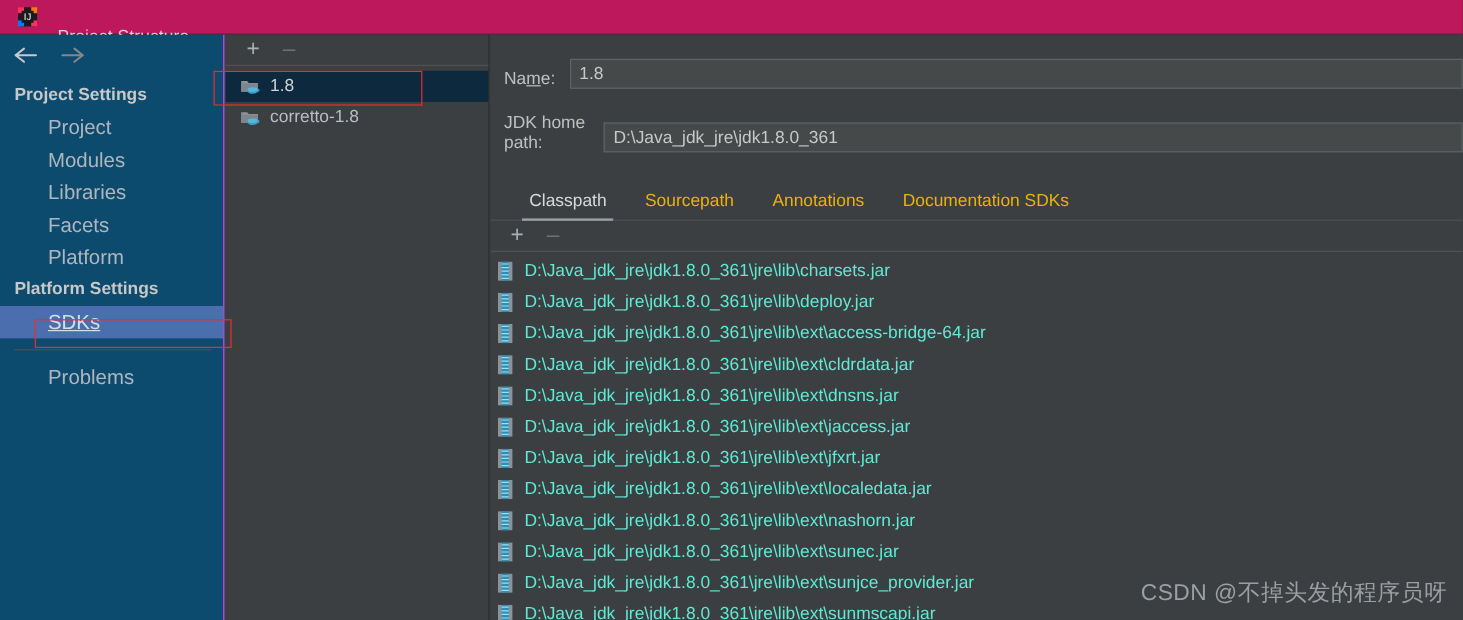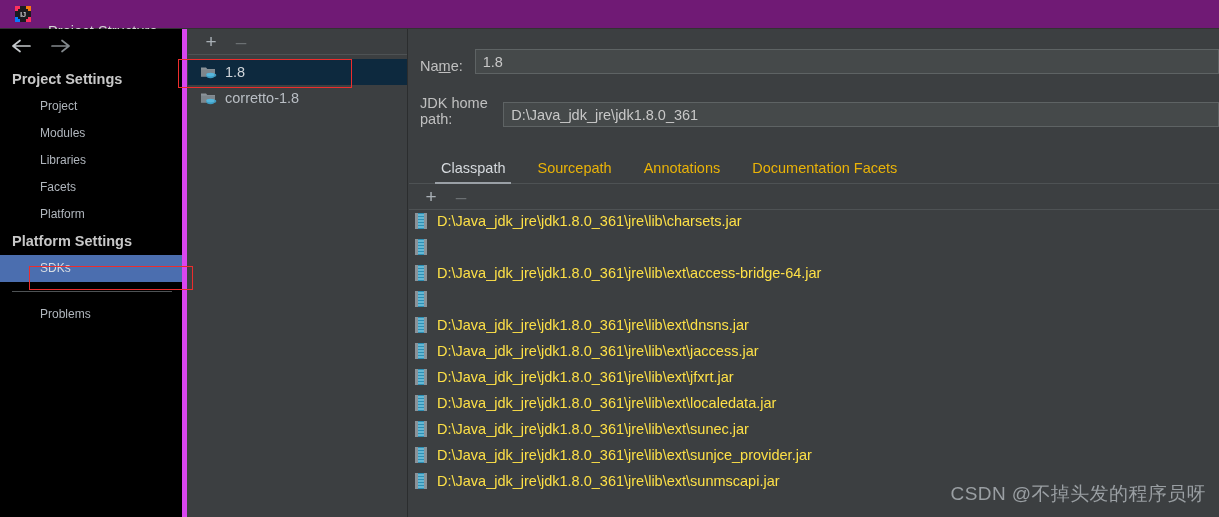--- a/index.html
+++ b/index.html
@@ -15,68 +15,69 @@
     position: relative;
     width: 1219px; height: 517px;
     background: #3c3f41;
     color: #bbbbbb;
   }
 
   
   .titlebar {
     position: absolute; top: 0; left: 0;
     width: 1219px; height: 29px;
-    background: #701a75;
+    background: #be185d;
     border-bottom: 1px solid #323232;
     display: flex; align-items: center;
     padding-left: 14px;
   }
   .tb-icon { width: 18px; height: 18px; position: relative; flex: 0 0 auto; }
   .tb-title {
     margin-left: 16px;
     font-size: 14.5px;
     color: #d6d6d6;
     letter-spacing: .1px;
     margin-top: 33px;
   }
 
   
   .sidebar {
     position: absolute; top: 29px; left: 0;
     width: 187px; height: 488px;
-    background: #000000;
-    border-right: 5px solid #d946ef;
+    background: #0c4a6e;
+    border-right: 1px solid #d946ef;
   }
   .nav-arrows {
     height: 33px;
     display: flex; align-items: center;
     padding-left: 9px; gap: 16px;
   }
   .arrow { width: 24px; height: 20px; display:flex; align-items:center; justify-content:center; cursor: pointer; }
   .arrow svg { display: block; }
 
   .nav-list { padding-top: 4px; }
   .nav-group {
     font-size: 14.5px;
     font-weight: bold;
     color: #c8c8c8;
     padding: 3px 0 3px 12px;
     line-height: 21px;
   }
   .nav-item {
-    font-size: 12px;
+    font-size: 17px;
     color: #b0b6bd;
     padding: 3px 0 3px 40px;
     line-height: 21px;
     cursor: pointer;
     position: relative;
   }
   .nav-item.selected {
     background: #4b6eaf;
     color: #d8dde3;
+    text-decoration: underline;
   }
   .nav-divider {
     height: 1px;
     background: #4e5254;
     margin: 9px 10px 9px 12px;
   }
 
   
   .annot {
     position: absolute;
@@ -183,24 +184,24 @@
     height: 26px;
     display: flex; align-items: center;
     gap: 8px;
     padding-left: 11px;
     border-bottom: 1px solid #4e5254;
   }
 
   .cp-list { padding-top: 3px; }
   .cp-row {
     height: 26px;
-    display: flex; 
+    display: flex; align-items: center;
     padding-left: 5px;
     font-size: 14.5px;
-    color: #fde047;
+    color: #5eead4;
     cursor: pointer;
     white-space: nowrap;
   }
   .jar-icon { width: 14px; height: 16px; margin-right: 9px; position: relative; flex: 0 0 auto; }
 
   
   .watermark {
     position: absolute;
     right: 13px; bottom: 10px;
     font-size: 19px;
@@ -305,21 +306,21 @@
 
     <div class="field-row home">
       <span class="field-label">JDK home path:</span>
       <span class="field-input home-input">D:\Java_jdk_jre\jdk1.8.0_361</span>
     </div>
 
     <div class="tabs">
       <span class="tab active">Classpath</span>
       <span class="tab">Sourcepath</span>
       <span class="tab">Annotations</span>
-      <span class="tab">Documentation Facets</span>
+      <span class="tab">Documentation SDKs</span>
     </div>
 
     <div class="cp-toolbar">
       <span class="tbtn">+</span>
       <span class="tbtn disabled">–</span>
     </div>
 
     <div class="cp-list">
       <div class="cp-row">
         <span class="jar-icon">
@@ -336,20 +337,21 @@
       <div class="cp-row">
         <span class="jar-icon">
           <svg width="14" height="16" viewBox="0 0 14 16">
               <rect x="1" y="0" width="12" height="16" fill="#8b9399"></rect>
               <rect x="4" y="0" width="6" height="16" fill="#2d8fb5"></rect>
               <g stroke="#9fe0f2" stroke-width="1">
                 <path d="M4 2h6M4 5h6M4 8h6M4 11h6M4 14h6"></path>
               </g>
             </svg>
         </span>
+        <span>D:\Java_jdk_jre\jdk1.8.0_361\jre\lib\deploy.jar</span>
       </div>
       <div class="cp-row">
         <span class="jar-icon">
           <svg width="14" height="16" viewBox="0 0 14 16">
               <rect x="1" y="0" width="12" height="16" fill="#8b9399"></rect>
               <rect x="4" y="0" width="6" height="16" fill="#2d8fb5"></rect>
               <g stroke="#9fe0f2" stroke-width="1">
                 <path d="M4 2h6M4 5h6M4 8h6M4 11h6M4 14h6"></path>
               </g>
             </svg>
@@ -359,20 +361,21 @@
       <div class="cp-row">
         <span class="jar-icon">
           <svg width="14" height="16" viewBox="0 0 14 16">
               <rect x="1" y="0" width="12" height="16" fill="#8b9399"></rect>
               <rect x="4" y="0" width="6" height="16" fill="#2d8fb5"></rect>
               <g stroke="#9fe0f2" stroke-width="1">
                 <path d="M4 2h6M4 5h6M4 8h6M4 11h6M4 14h6"></path>
               </g>
             </svg>
         </span>
+        <span>D:\Java_jdk_jre\jdk1.8.0_361\jre\lib\ext\cldrdata.jar</span>
       </div>
       <div class="cp-row">
         <span class="jar-icon">
           <svg width="14" height="16" viewBox="0 0 14 16">
               <rect x="1" y="0" width="12" height="16" fill="#8b9399"></rect>
               <rect x="4" y="0" width="6" height="16" fill="#2d8fb5"></rect>
               <g stroke="#9fe0f2" stroke-width="1">
                 <path d="M4 2h6M4 5h6M4 8h6M4 11h6M4 14h6"></path>
               </g>
             </svg>
@@ -407,20 +410,32 @@
         <span class="jar-icon">
           <svg width="14" height="16" viewBox="0 0 14 16">
               <rect x="1" y="0" width="12" height="16" fill="#8b9399"></rect>
               <rect x="4" y="0" width="6" height="16" fill="#2d8fb5"></rect>
               <g stroke="#9fe0f2" stroke-width="1">
                 <path d="M4 2h6M4 5h6M4 8h6M4 11h6M4 14h6"></path>
               </g>
             </svg>
         </span>
         <span>D:\Java_jdk_jre\jdk1.8.0_361\jre\lib\ext\localedata.jar</span>
+      </div>
+      <div class="cp-row">
+        <span class="jar-icon">
+          <svg width="14" height="16" viewBox="0 0 14 16">
+              <rect x="1" y="0" width="12" height="16" fill="#8b9399"></rect>
+              <rect x="4" y="0" width="6" height="16" fill="#2d8fb5"></rect>
+              <g stroke="#9fe0f2" stroke-width="1">
+                <path d="M4 2h6M4 5h6M4 8h6M4 11h6M4 14h6"></path>
+              </g>
+            </svg>
+        </span>
+        <span>D:\Java_jdk_jre\jdk1.8.0_361\jre\lib\ext\nashorn.jar</span>
       </div>
       <div class="cp-row">
         <span class="jar-icon">
           <svg width="14" height="16" viewBox="0 0 14 16">
               <rect x="1" y="0" width="12" height="16" fill="#8b9399"></rect>
               <rect x="4" y="0" width="6" height="16" fill="#2d8fb5"></rect>
               <g stroke="#9fe0f2" stroke-width="1">
                 <path d="M4 2h6M4 5h6M4 8h6M4 11h6M4 14h6"></path>
               </g>
             </svg>

